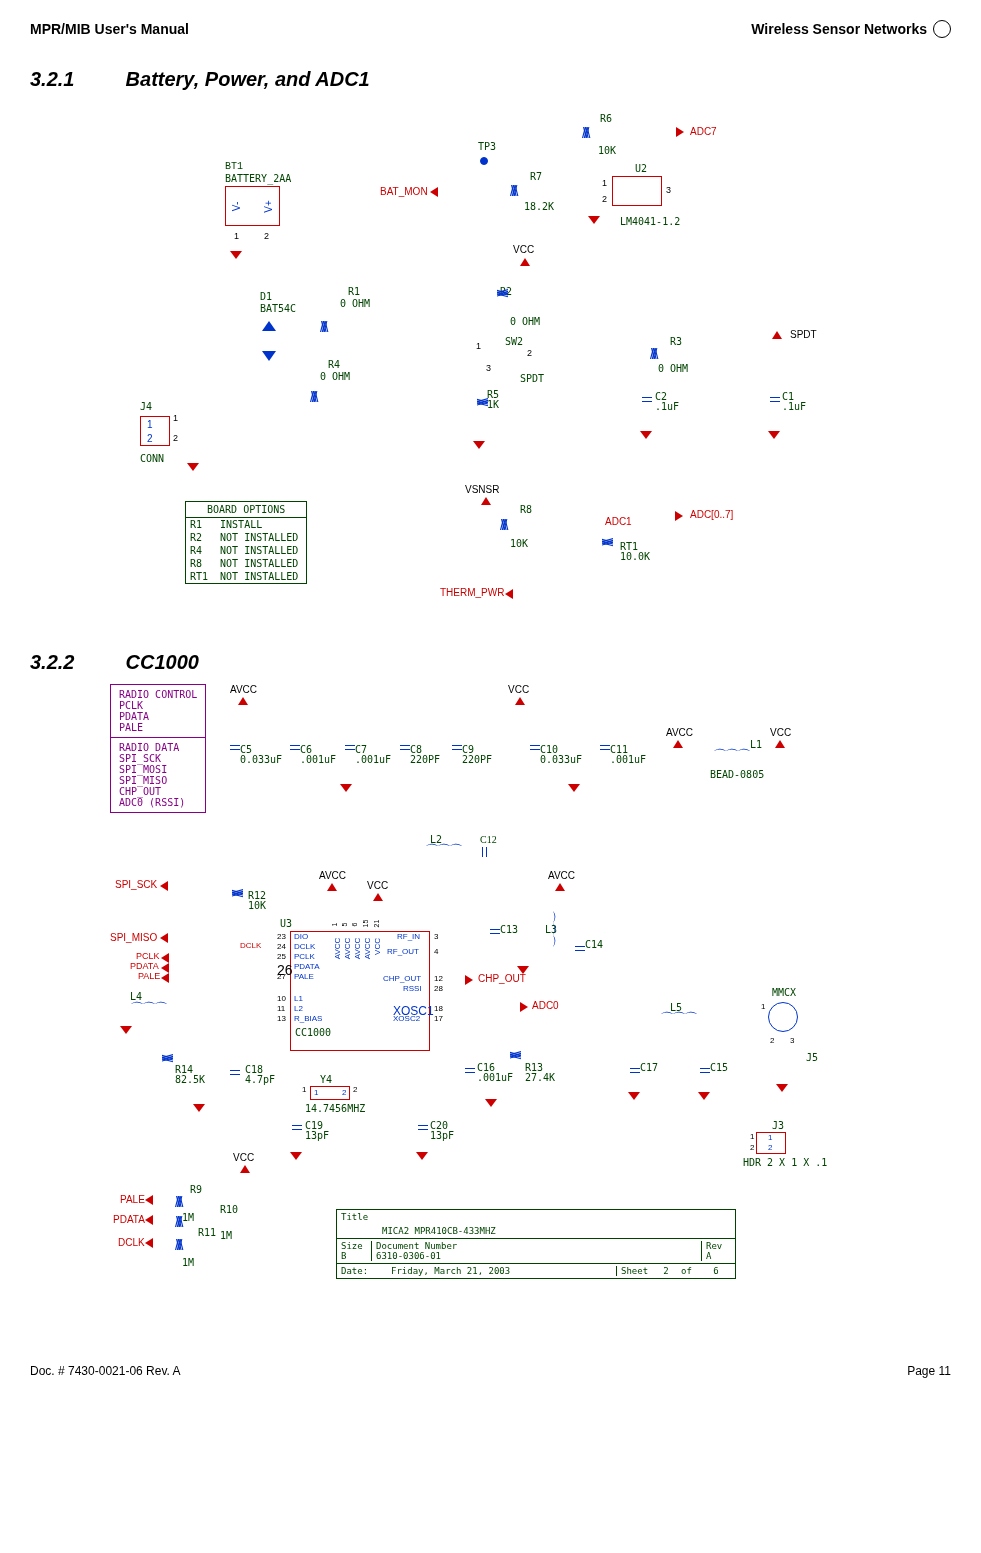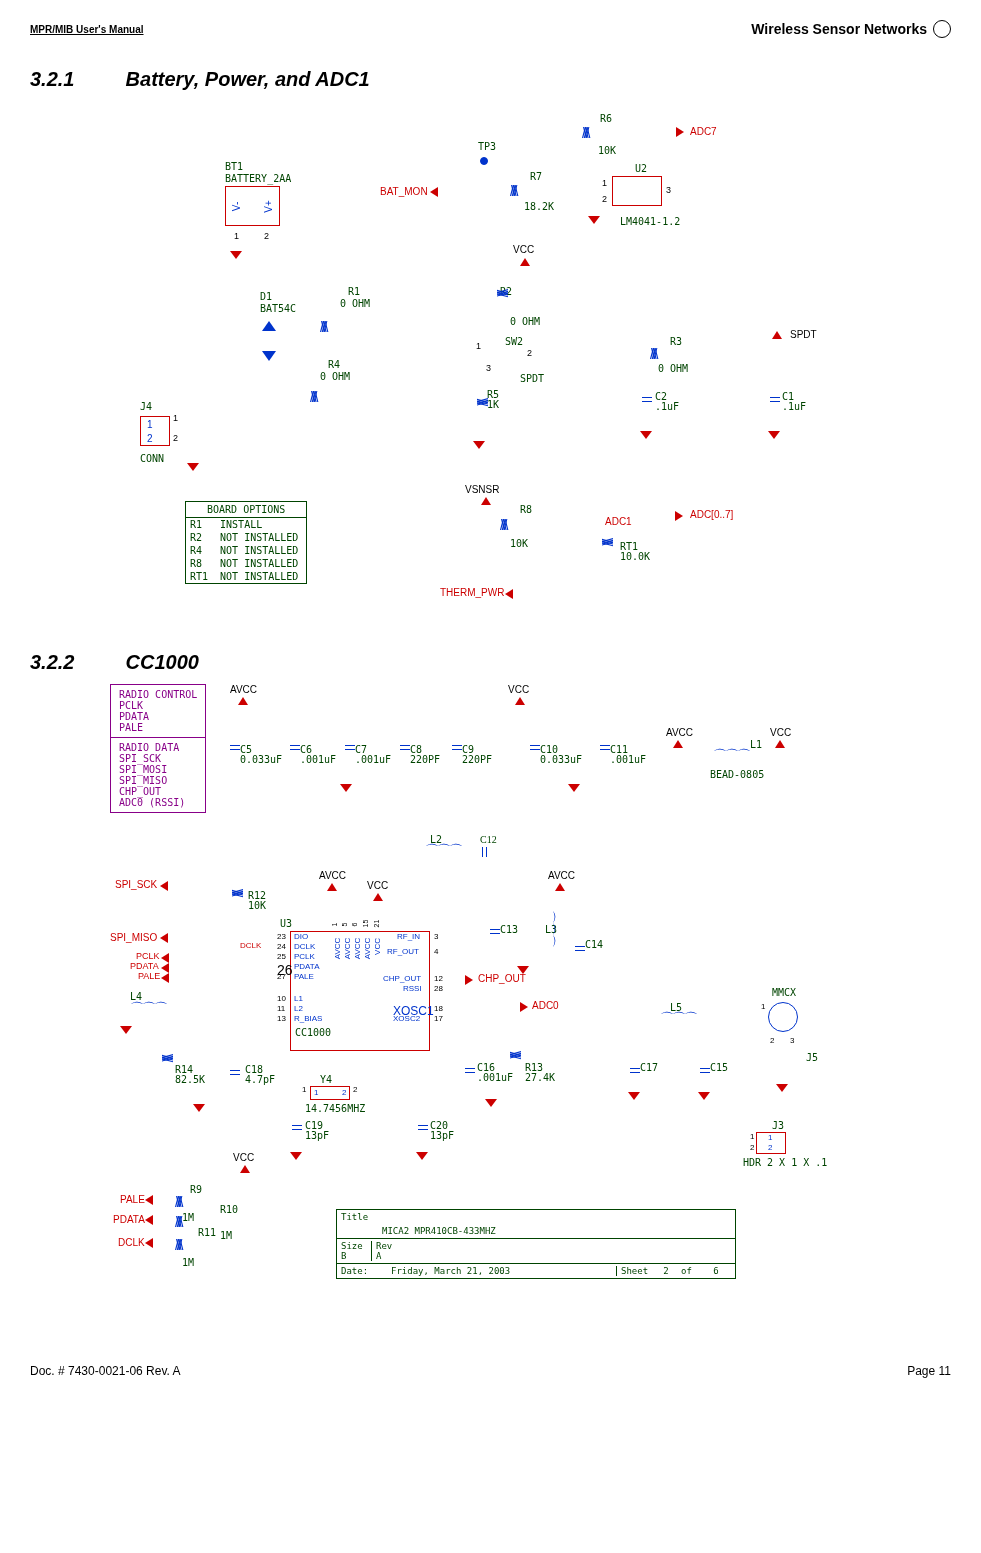--- a/index.html
+++ b/index.html
@@ -6,21 +6,21 @@
   body {
     margin: 0;
     padding: 20px 30px;
     font-family: Arial, Helvetica, sans-serif;
     font-size: 12px;
     color: #000;
     background: #fff;
     width: 981px;
   }
   .header-row { display: flex; justify-content: space-between; align-items: center; margin-bottom: 20px; }
-  .header-left { font-weight: bold; font-size: 10px; text-decoration: underline; }
+  .header-left { font-weight: bold; font-size: 14px; }
   .header-right { font-weight: bold; font-size: 14px; display:flex; align-items:center; gap:6px;}
   .logo-circle { width:18px; height:18px; border:1px solid #000; border-radius:50%; display:inline-block;}
   .section-head { font-size: 20px; font-weight: bold; font-style: italic; margin: 30px 0 10px 0; }
   .section-num { display:inline-block; width:90px; font-style: italic; }
 
   .schem { position: relative; background:#fff; font-family: Arial; font-size:10px; }
   .schem-label { position:absolute; white-space:nowrap; }
   .green-dark { color:#004400; font-family: monospace; }
   .blue { color:#0033cc; }
   .red { color:#cc0000; }
@@ -74,21 +74,21 @@
 
   <span class="schem-label green-dark" style="left:110px; top:300px;">J4</span>
   <div style="position:absolute; left:110px; top:315px; width:30px; height:30px; border:1px solid #cc0000;"></div>
   <span class="schem-label blue" style="left:117px; top:318px;">1</span>
   <span class="schem-label blue" style="left:117px; top:332px;">2</span>
   <span class="schem-label black" style="left:143px; top:312px; font-size:9px;">1</span>
   <span class="schem-label black" style="left:143px; top:332px; font-size:9px;">2</span>
   <span class="schem-label green-dark" style="left:110px; top:352px;">CONN</span>
   <div class="gnd" style="left:157px; top:362px;"></div>
 
-  <span class="schem-label green-dark" style="left:195px; top:60px;">BT1</span>
+  <span class="schem-label green-dark" style="left:195px; top:60px;font-family:Liberation Mono, monospace;">BT1</span>
   <span class="schem-label green-dark" style="left:195px; top:72px;">BATTERY_2AA</span>
   <div style="position:absolute; left:195px; top:85px; width:55px; height:40px; border:1px solid #cc0000;"></div>
   <span class="schem-label blue" style="left:202px; top:100px; transform:rotate(-90deg);">V-</span>
   <span class="schem-label blue" style="left:232px; top:100px; transform:rotate(-90deg);">V+</span>
   <span class="schem-label black" style="left:204px; top:130px; font-size:9px;">1</span>
   <span class="schem-label black" style="left:234px; top:130px; font-size:9px;">2</span>
   <div class="gnd" style="left:200px; top:150px;"></div>
 
   <span class="schem-label green-dark" style="left:230px; top:190px;">D1</span>
   <span class="schem-label green-dark" style="left:230px; top:202px;">BAT54C</span>
@@ -433,20 +433,21 @@
 
   <div class="title-block" style="left:306px; top:525px; width:400px;">
     <div style="border-top:none;">
         <span style="width:40px;">Title</span>
       </div>
     <div style="border-top:none; padding-left:45px;">
         <span>MICA2 MPR410CB-433MHZ</span>
       </div>
     <div>
       <span style="width:30px;"><span>Size</span><br><span>B</span></span>
+      <span class="cell" style="flex:1;"><span>Document Number</span><br><span>6310-0306-01</span></span>
       <span class="cell" style="width:30px;"><span>Rev</span><br><span>A</span></span>
     </div>
     <div>
       <span style="width:40px;">Date:</span>
       <span style="flex:1; padding-left:10px;">Friday, March 21, 2003</span>
       <span class="cell" style="width:35px;">Sheet</span>
       <span style="width:30px; text-align:center;">2</span>
       <span style="width:20px;">of</span>
       <span style="width:30px; text-align:center;">6</span>
     </div>

